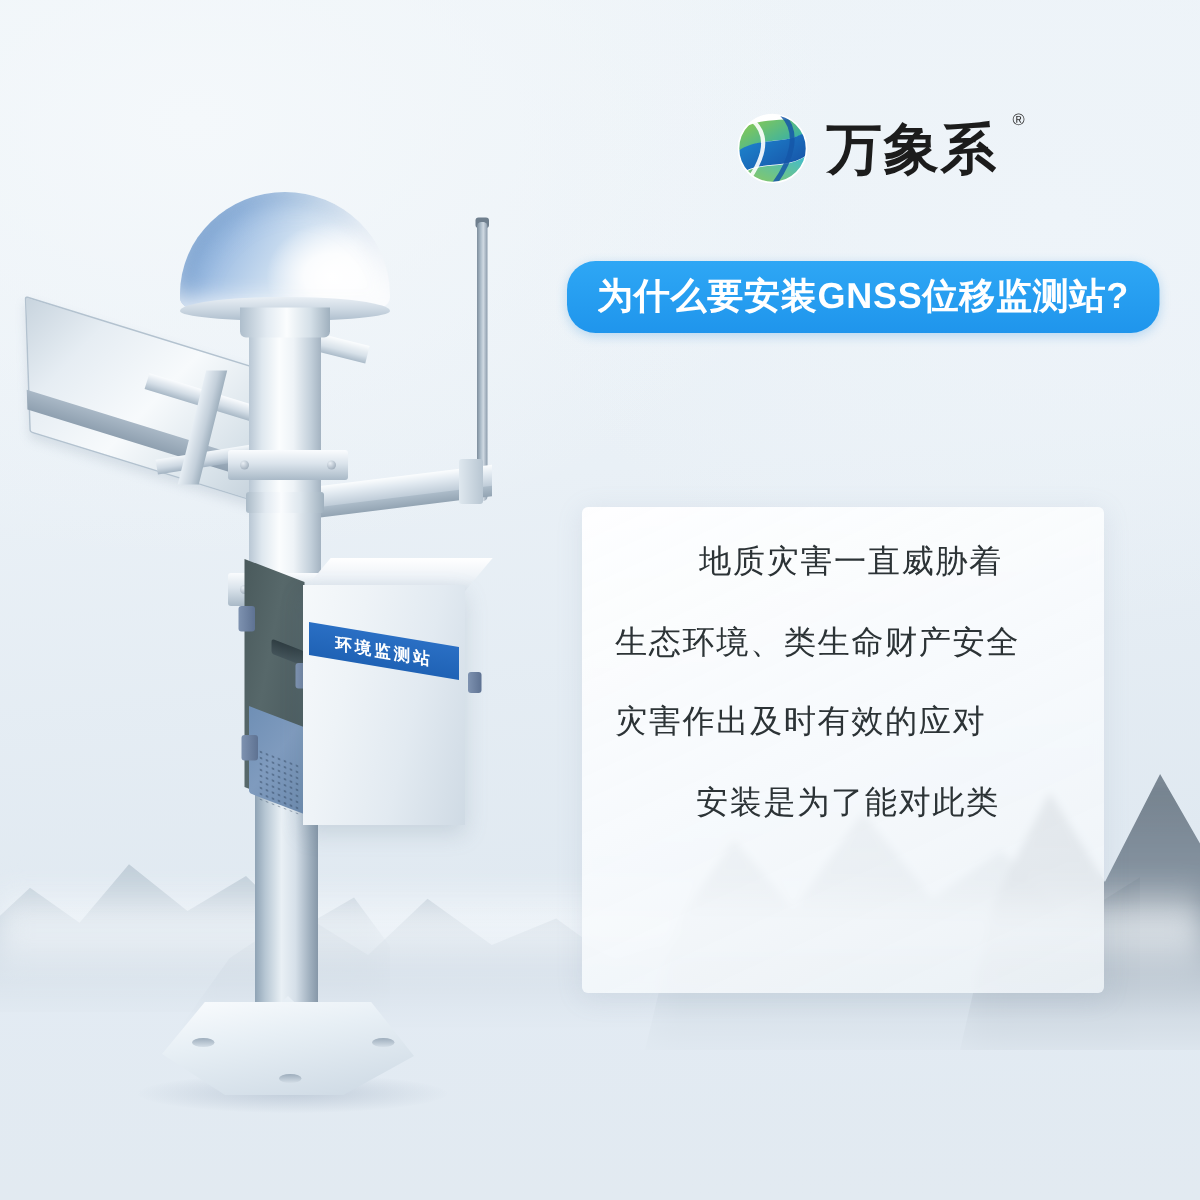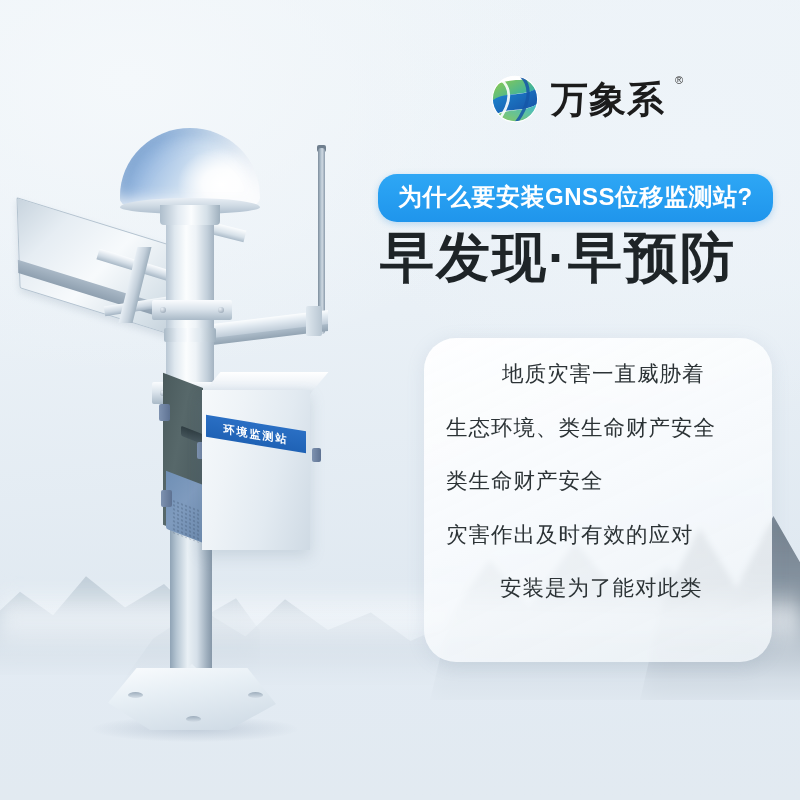--- a/index.html
+++ b/index.html
@@ -278,26 +278,25 @@
 
   .headline {
     position: absolute; left: 380px; top: 228px;
     font-size: 54px; font-weight: 700; color: #1e2427;
     letter-spacing: 2px; white-space: nowrap; line-height: 1.1;
   }
 
   .text-card {
     position: absolute; left: 388px; top: 338px; width: 348px; height: 324px;
     background: linear-gradient(155deg, rgba(255,255,255,.93) 0%, rgba(250,252,254,.88) 42%, rgba(240,245,249,.84) 100%);
-    border-radius: 32px;
+    border-radius: 4px;
     box-shadow: 0 3px 18px rgba(130,150,172,.16);
     backdrop-filter: blur(3px);
     padding: 26px 22px 0 22px;
     box-sizing: border-box;
-    margin-left: 36px;
   }
   .card-line {
     color: #2c3336;
     font-size: 21.5px;
     line-height: 1;
     letter-spacing: 1px;
     margin-bottom: 32px;
     white-space: nowrap;
   }
   .card-line.c1 { padding-left: 56px; }
@@ -401,23 +400,21 @@
       <circle cx="50" cy="50" r="42" fill="none" stroke="#ffffff" stroke-width="2"></circle>
     </svg>
     <div class="logo-text">万象系</div>
     <div class="logo-reg">®</div>
   </div>
 
   <div class="badge">
     <span>为什么要安装GNSS位移监测站?</span>
   </div>
 
-  <div class="headline">早发现·早预防</div>
 
   <div class="text-card">
     <div class="card-line c1">地质灾害一直威胁着</div>
     <div class="card-line">生态环境、类生命财产安全</div>
-    <div class="card-line">类生命财产安全</div>
     <div class="card-line">灾害作出及时有效的应对</div>
     <div class="card-line c4">安装是为了能对此类</div>
   </div>
 
 </div>
 
 </body></html>

